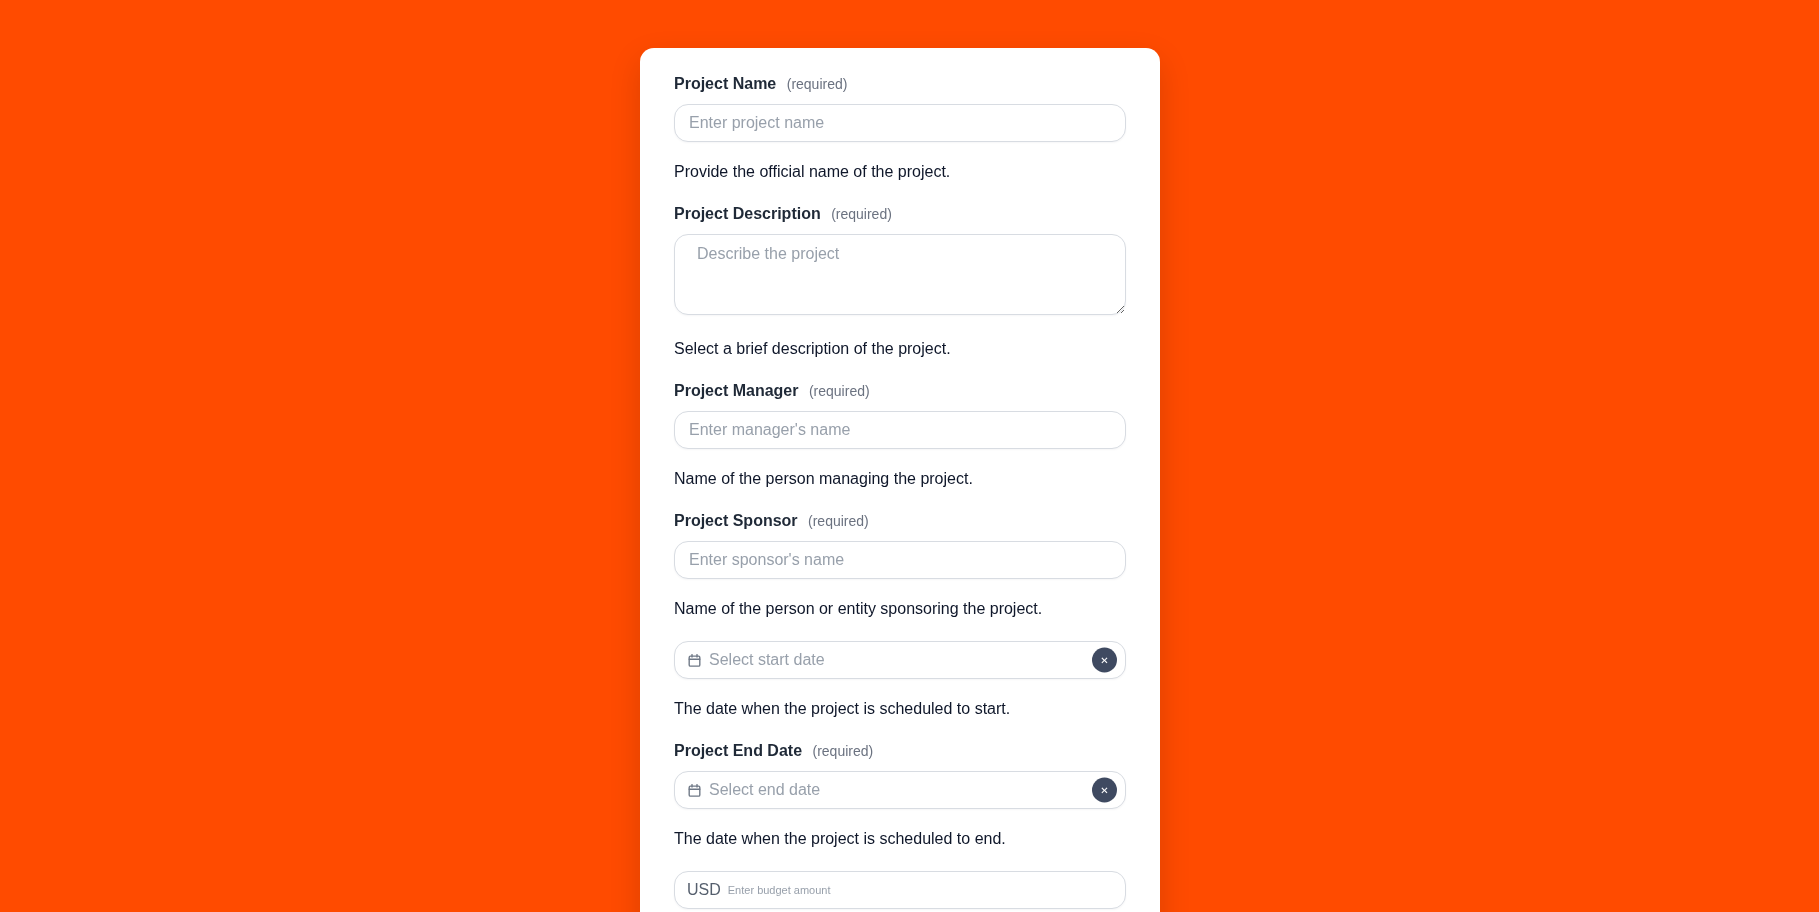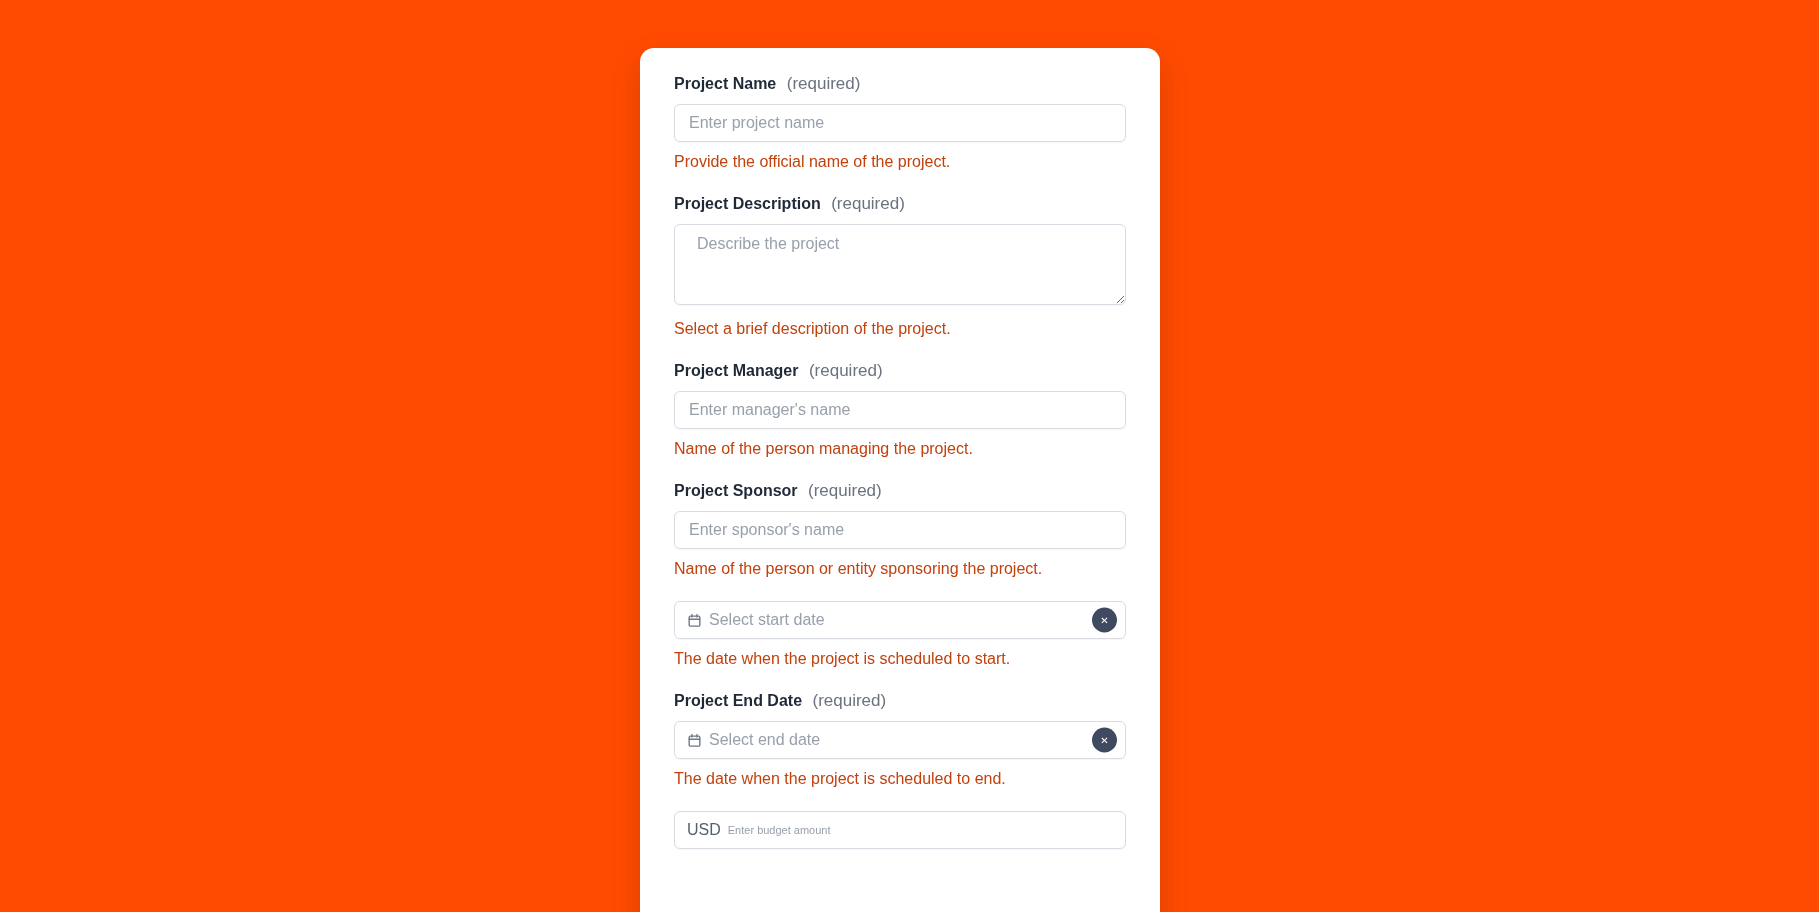--- a/index.html
+++ b/index.html
@@ -24,53 +24,53 @@
   .label-row {
     line-height: 20px;
     margin-bottom: 10px;
   }
   .label {
     font-size: 16px;
     font-weight: 700;
     color: #1F2937;
   }
   .req {
-    font-size: 17px;
+    font-size: 14px;
     font-weight: 400;
     color: #6B7280;
     margin-left: 6px;
   }
   .control {
     width: 100%;
     height: 38px;
     border: 1px solid #D8DCE2;
-    border-radius: 6px;
+    border-radius: 14px;
     background: #FFFFFF;
     font-family: inherit;
     font-size: 16px;
     color: #1F2937;
     padding: 0 14px;
     box-shadow: 0 1px 2px rgba(16,24,40,0.04);
     outline: none;
   }
   input.control::placeholder, textarea.control::placeholder, .inner-input::placeholder {
     color: #98A0AB;
     opacity: 1;
   }
   textarea.control {
     height: 81px;
     padding: 9px 22px;
     resize: vertical;
     line-height: 20px;
   }
   .help {
-    margin-top: 10px;
+    margin-top: 20px;
     font-size: 16px;
     line-height: 20px;
-    color: #c2410c;
+    color: #0f172a;
   }
   .flex-box {
     display: flex;
     align-items: center;
     position: relative;
     padding-left: 12px;
   }
   .cal-icon {
     flex: 0 0 auto;
     margin-right: 7px;

